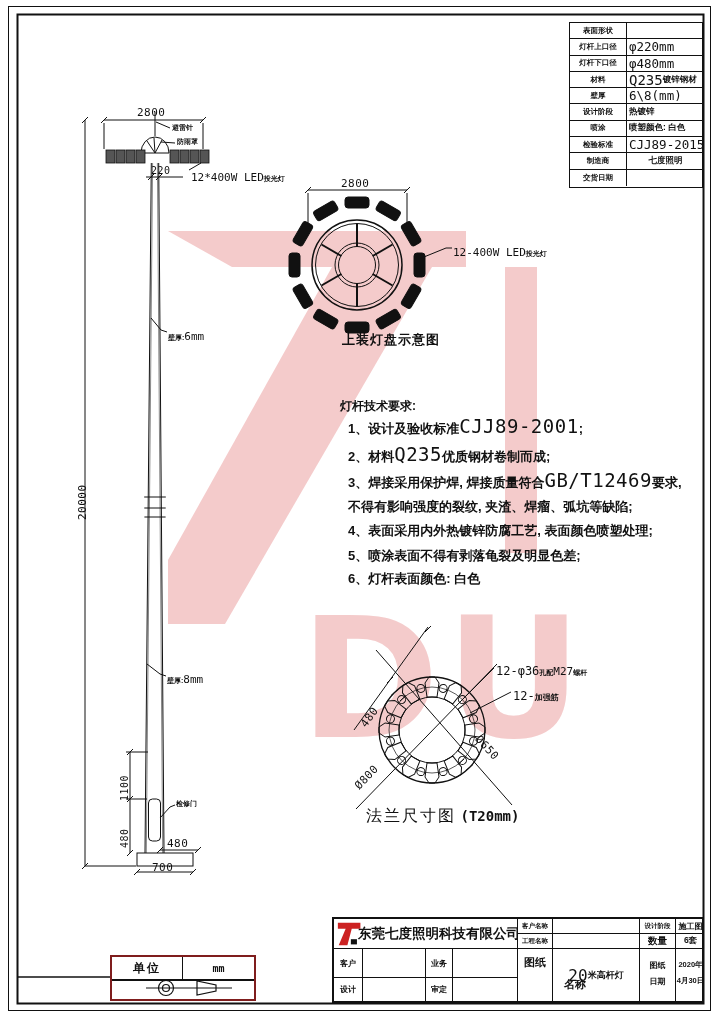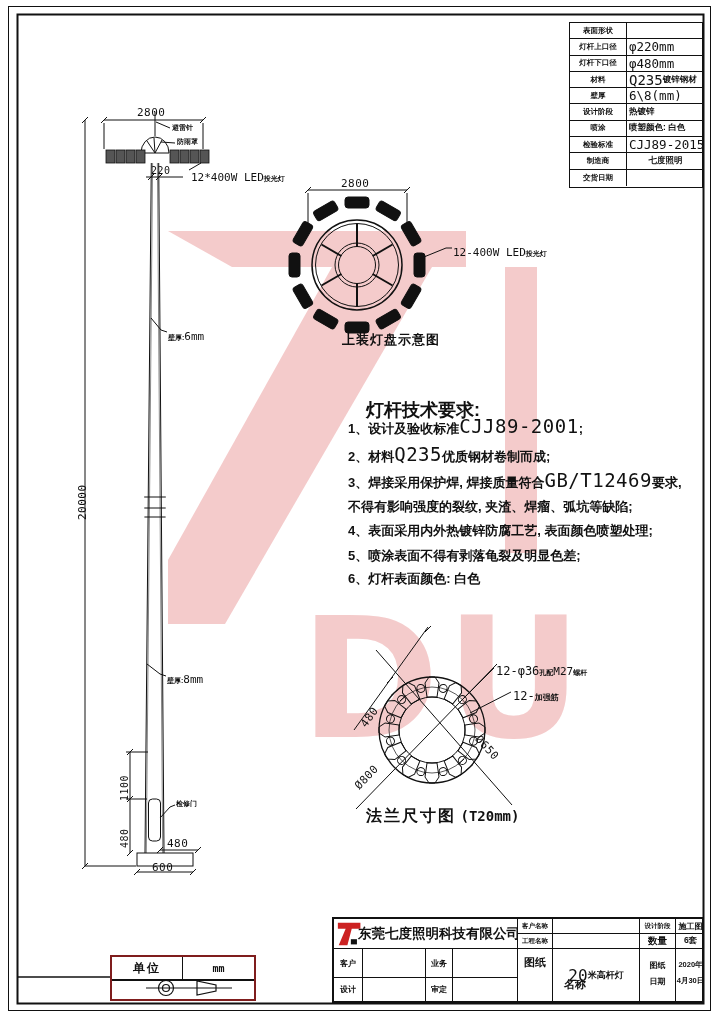--- a/index.html
+++ b/index.html
@@ -255,29 +255,29 @@
     <span class="small-cn" style="font-weight:bold;">壁厚:</span><span class="cad" style="font-size:11px;">6mm</span>
   </div>
   <div class="abs nowrap" style="left:167px;top:669px;">
     <span class="small-cn" style="font-weight:bold;">壁厚:</span><span class="cad" style="font-size:11px;">8mm</span>
   </div>
   <div class="abs dim rot90" style="left:76px;top:520px;">20000</div>
   <div class="abs dim rot90" style="left:119px;top:801px;font-size:10px;">1100</div>
   <div class="abs dim rot90" style="left:119px;top:848px;font-size:10px;">480</div>
   <div class="abs small-cn" style="left:176px;top:799px;font-weight:bold;">检修门</div>
   <div class="abs dim" style="left:167px;top:837px;">480</div>
-  <div class="abs dim" style="left:152px;top:861px;">600</div>
+  <div class="abs dim" style="left:152px;top:861px;">700</div>
 
   <div class="abs dim" style="left:341px;top:177px;">2800</div>
   <div class="abs nowrap" style="left:453px;top:242px;">
     <span class="cad" style="font-size:11px;text-align:right;">12-400W LED</span><span class="small-cn" style="font-weight:bold;">投光灯</span>
   </div>
   <div class="abs cn" style="left:342px;top:331px;font-size:13px;font-weight:bold;letter-spacing:1px;">上装灯盘示意图</div>
 
-  <div class="abs cn" style="left:366px;top:398px;font-size:18px;font-weight:bold;">灯杆技术要求:</div>
+  <div class="abs cn" style="left:340px;top:398px;font-size:12px;font-weight:bold;">灯杆技术要求:</div>
   <div class="req-line" style="top:415px;">
     <span class="req-cn">1、设计及验收标准</span>
       <span class="req-big">CJJ89-2001</span>
       <span class="req-cn">;</span>
   </div>
   <div class="req-line" style="top:443px;">
     <span class="req-cn">2、材料</span>
       <span class="req-big">Q235</span>
       <span class="req-cn">优质钢材卷制而成;</span>
   </div>
@@ -302,21 +302,21 @@
   <div class="abs dim rot90" style="left:358px;top:722px;font-size:11px;transform:rotate(-54deg);">480</div>
   <div class="abs dim" style="left:352px;top:783px;transform:rotate(-46deg);transform-origin:left top;">Ø800</div>
   <div class="abs dim" style="left:482px;top:733px;transform:rotate(47deg);transform-origin:left top;">Ø650</div>
   <div class="abs nowrap" style="left:496px;top:661px;">
     <span class="cad" style="font-size:12px;">12-φ36</span><span class="small-cn" style="font-weight:bold;">孔配</span><span class="cad" style="font-size:11px;">M27</span><span class="small-cn" style="font-weight:bold;">螺杆</span>
   </div>
   <div class="abs nowrap" style="left:513px;top:686px;">
     <span class="cad" style="font-size:12px;">12-</span><span class="small-cn" style="font-weight:bold;font-size:8px;">加强筋</span>
   </div>
   <div class="abs nowrap" style="left:366px;top:806px;">
-    <span class="cn" style="font-size:16px;font-weight:bold;letter-spacing:2px;">法兰尺寸图</span>
+    <span class="cn" style="font-size:16px;font-weight:normal;letter-spacing:2px;">法兰尺寸图</span>
     <span class="cad" style="font-size:14px;font-weight:bold;">(T20mm)</span>
   </div>
 
   <div class="abs tblock">
 
     <div class="tb-line" style="left:183px;top:0;width:1px;height:82px;"></div>
     <div class="tb-line" style="left:218px;top:0;width:1px;height:82px;"></div>
     <div class="tb-line" style="left:305px;top:0;width:1px;height:82px;"></div>
     <div class="tb-line" style="left:341px;top:0;width:1px;height:82px;"></div>
     <div class="tb-line" style="left:28px;top:29px;width:1px;height:53px;"></div>

